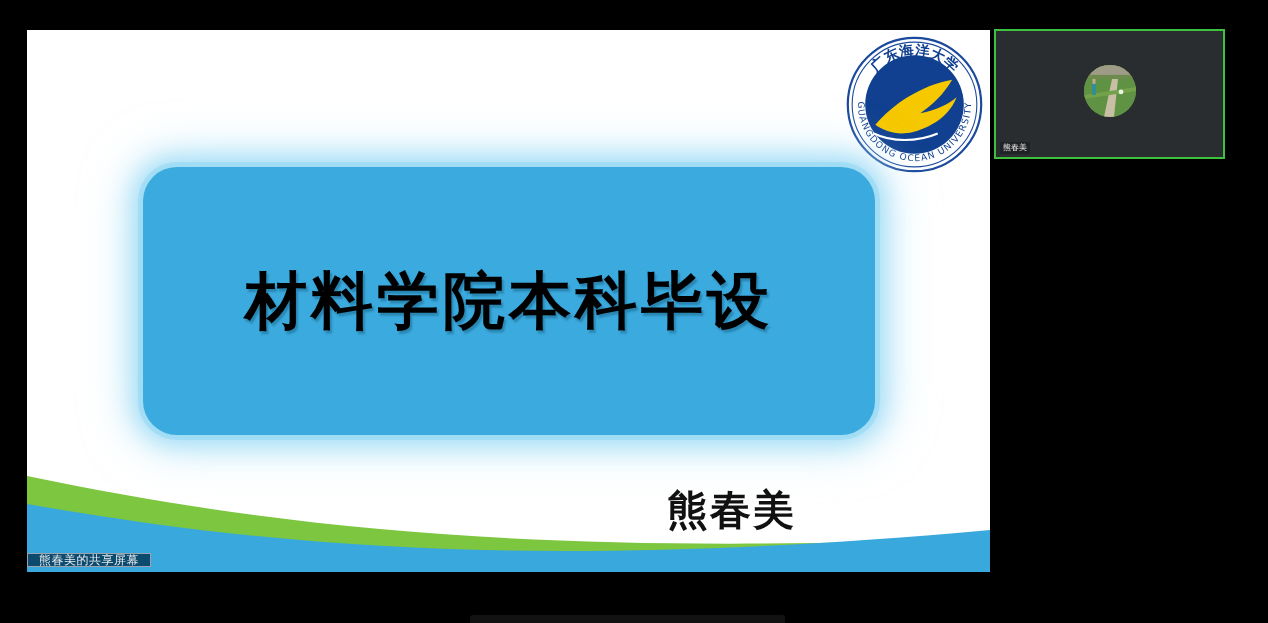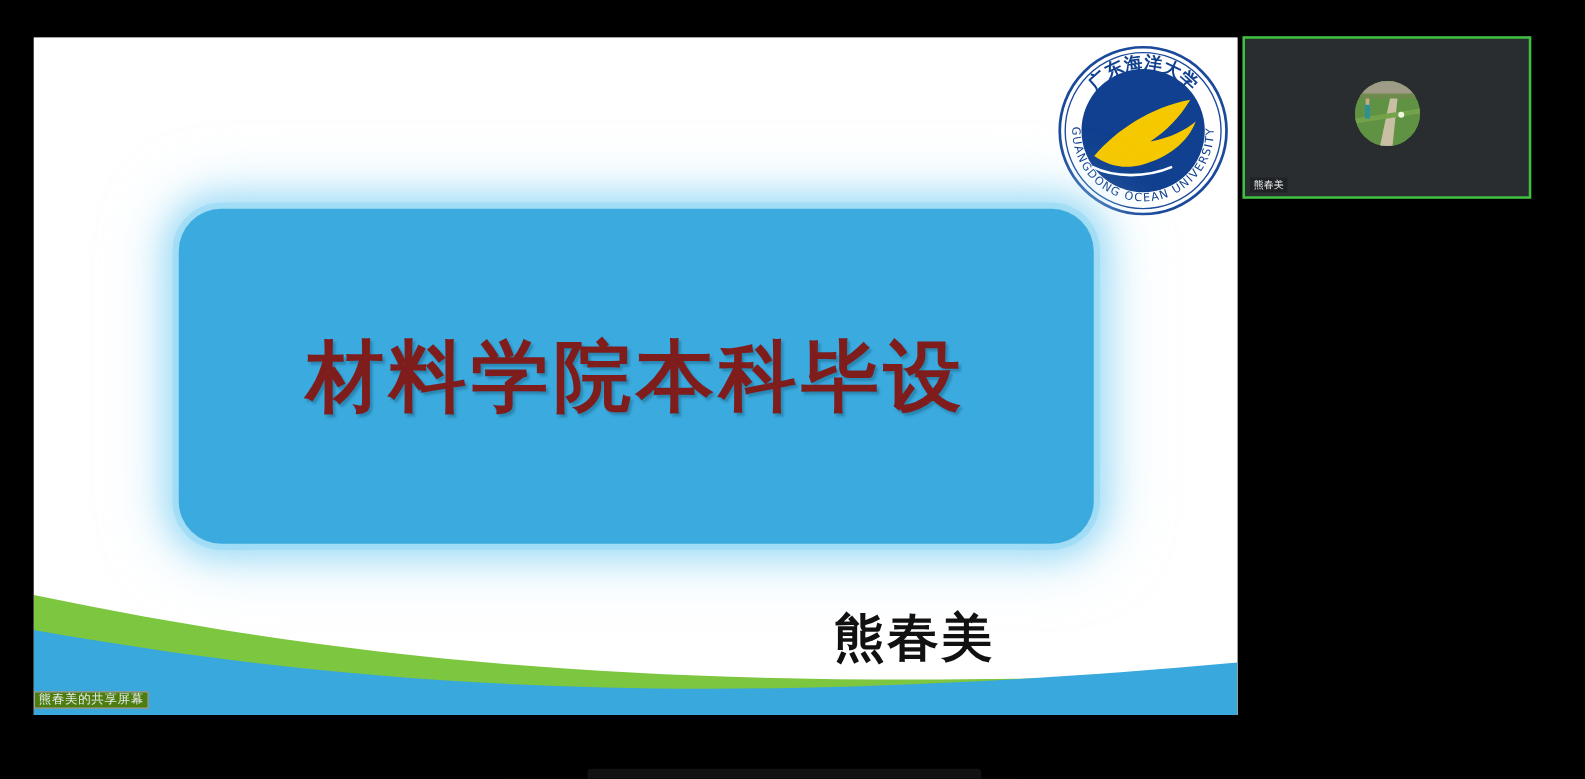--- a/index.html
+++ b/index.html
@@ -73,21 +73,21 @@
       0 0 24px 10px rgba(150, 216, 245, 0.85),
       0 0 44px 18px rgba(186, 231, 249, 0.55);
     display: flex;
     flex-direction: column;
     align-items: center;
     justify-content: center;
     gap: 24px;
   }
 
   .title-line {
-    color: #7f1d1d;
+    color: #000000;
     font-family: "DejaVu Sans", "Liberation Sans", sans-serif;
     font-weight: bold;
     font-size: 62px;
     letter-spacing: 4px;
     line-height: 1.05;
     text-shadow: 2px 3px 2px rgba(20, 90, 125, 0.45);
     white-space: nowrap;
   }
 
   #presenter-name {
@@ -100,27 +100,27 @@
     font-size: 41px;
     letter-spacing: 2px;
     white-space: nowrap;
   }
 
   
   #share-badge {
     position: absolute;
     left: 0px;
     bottom: 5px;
-    background: #4d7c0f;
+    background: #0c4a6e;
     border: 1px solid #9aa3ae;
     color: #e8ecef;
     font-family: "DejaVu Sans", "Liberation Sans", sans-serif;
-    font-size: 10px;
+    font-size: 12px;
     line-height: 10px;
-    padding: 1px 3px;
+    padding: 1px 11px;
     letter-spacing: 0.5px;
     white-space: nowrap;
   }
 
   
   #video-tile {
     position: absolute;
     left: 994px;
     top: 29px;
     width: 231px;

